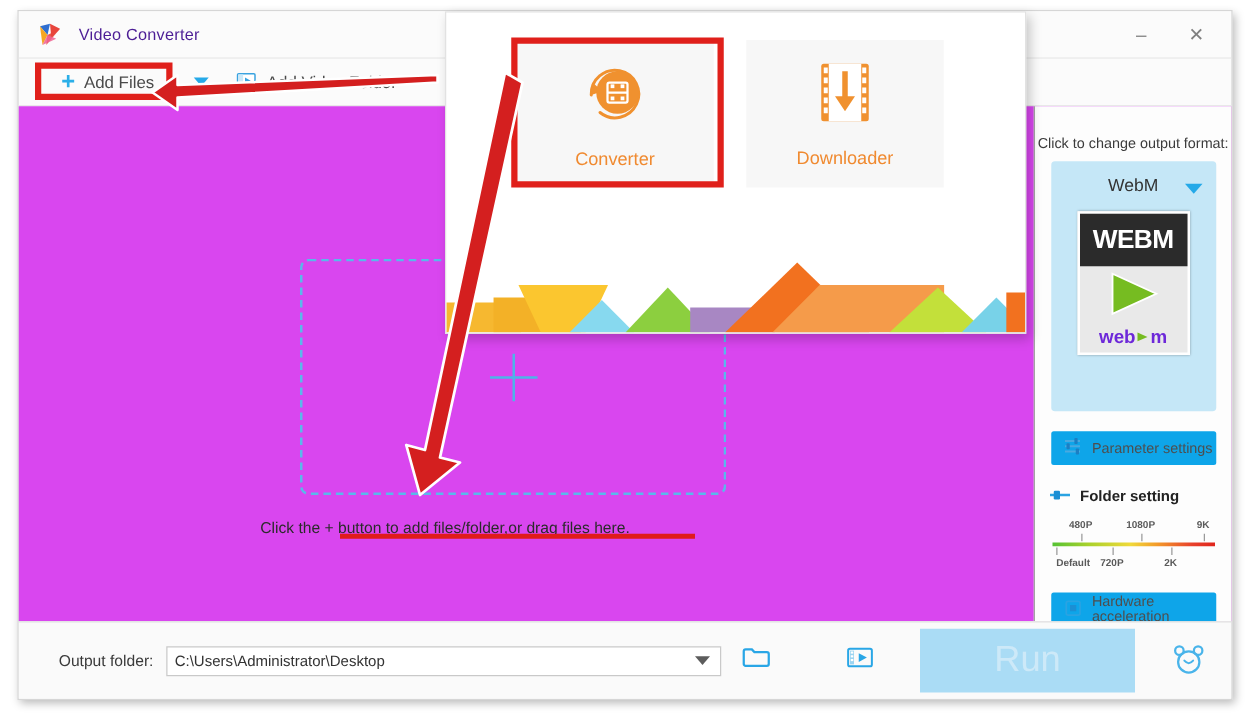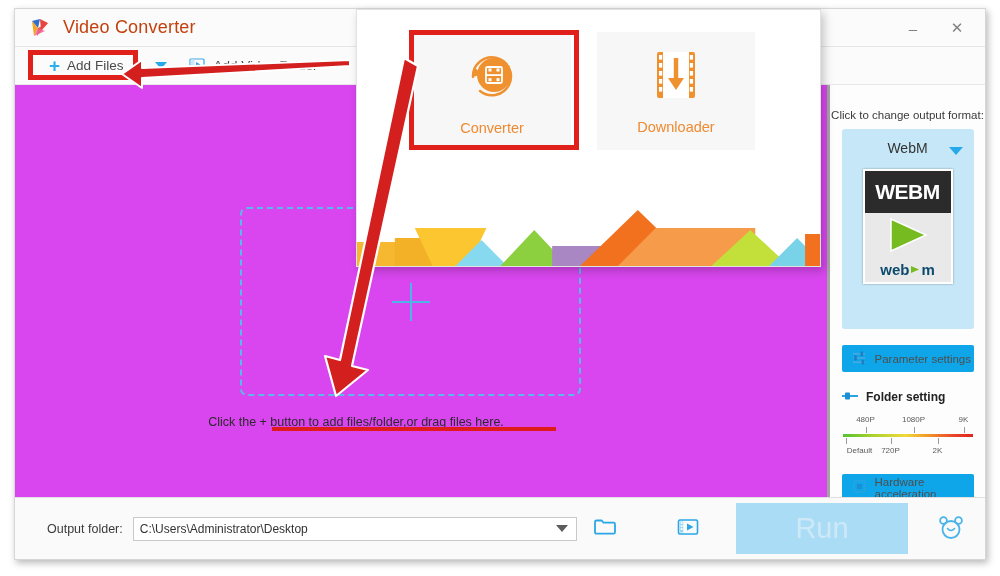--- a/index.html
+++ b/index.html
@@ -24,21 +24,21 @@
   
   #title-bar {
     position: absolute; left: 0; top: 0;
     width: 100%; height: 38px;
     background: #fbfbfb;
     border-bottom: 1px solid #e6e6e6;
     display: flex; align-items: center;
   }
   #app-logo { margin-left: 14px; width: 22px; height: 22px; position: relative; }
   #app-title {
-    margin-left: 12px; font-size: 18px; color: #c2410c;
+    margin-left: 12px; font-size: 13px; color: #4c1d95;
     letter-spacing: .2px;
   }
   #win-controls {
     position: absolute; right: 6px; top: 0; height: 38px;
     display: flex; align-items: center;
   }
   .win-btn {
     width: 44px; height: 38px; display: flex;
     align-items: center; justify-content: center;
     color: #808080; font-size: 15px; cursor: pointer;
@@ -99,21 +99,21 @@
   #hint-underline {
     position: absolute; left: 260px; top: 350px;
     width: 283px; height: 4px; background: #e01b1b;
   }
 
   
   #sidebar {
     position: absolute; right: 0; top: 76px;
     width: 158px; bottom: 62px;
     background: #fdfdfd;
-    border-left: 3px solid #a3a3a3;
+    border-left: 1px solid #a3a3a3;
   }
   #format-label {
     margin: 24px 0 0 0; text-align: center;
     font-size: 11.5px; color: #3b3b3b;
   }
   #format-card {
     margin: 8px auto 0; width: 132px; height: 200px;
     background: #c5e7f7; border-radius: 3px;
     position: relative;
   }
@@ -136,41 +136,41 @@
   #thumb-top {
     height: 42px; background: #2b2b2b; color: #fff;
     display: flex; align-items: center; justify-content: center;
     font-size: 21px; font-weight: bold; letter-spacing: -0.5px;
   }
   #thumb-play {
     height: 44px; display: flex; align-items: center; justify-content: center;
   }
   #thumb-text {
     height: 25px; display: flex; align-items: center; justify-content: center;
-    font-size: 15px; font-weight: bold; color: #0c4a6e; gap: 1px;
+    font-size: 15px; font-weight: bold; color: #6d28d9; gap: 1px;
   }
   .sb-wide-btn {
     margin: 16px auto 0; width: 132px; height: 27px;
     background: #0ea5e9; border-radius: 2px;
     display: flex; align-items: center; gap: 8px; padding-left: 10px;
     font-size: 11.5px; color: #4e4e4e; cursor: pointer;
   }
   #quick-setting-row {
     margin: 18px 0 0 12px; display: flex; align-items: center; gap: 7px;
     font-size: 12px; font-weight: bold; color: #222;
   }
   #slider-wrap { margin: 10px auto 0; width: 130px; position: relative; height: 44px; }
   #slider-track {
     position: absolute; left: 0; top: 20px; width: 130px; height: 3px;
     background: linear-gradient(to right, #55c234 0%, #a8d12c 22%, #f0d93a 48%, #f39c2a 64%, #e8412c 86%, #e0251c 100%);
   }
   .tick { position: absolute; width: 1px; background: #9a9a9a; }
   .tick.up   { top: 13px; height: 6px; }
   .tick.down { top: 24px; height: 6px; }
-  .slbl { position: absolute; font-size: 8px; color: #5a5a5a; white-space: nowrap; transform: translateX(-50%); }
+  .slbl { position: absolute; font-size: 8px; color: #5a5a5a; white-space: nowrap; transform: translateX(-50%); font-weight: bold; }
   .slbl.up { top: 1px; }
   .slbl.down { top: 32px; }
   #accel-row { margin: 14px auto 0; width: 132px; display: flex; gap: 6px; }
   .accel-btn {
     flex: 1; height: 24px; border: 1px solid #dcdcdc; border-radius: 3px;
     display: flex; align-items: center; justify-content: center; gap: 4px;
     font-size: 10.5px; background: #fff; cursor: pointer;
   }
   .accel-btn.disabled { color: #c6c6c6; border-color: #e6e6e6; }
   .accel-btn.active { color: #1b8fd4; border-color: #8fc7ea; }

